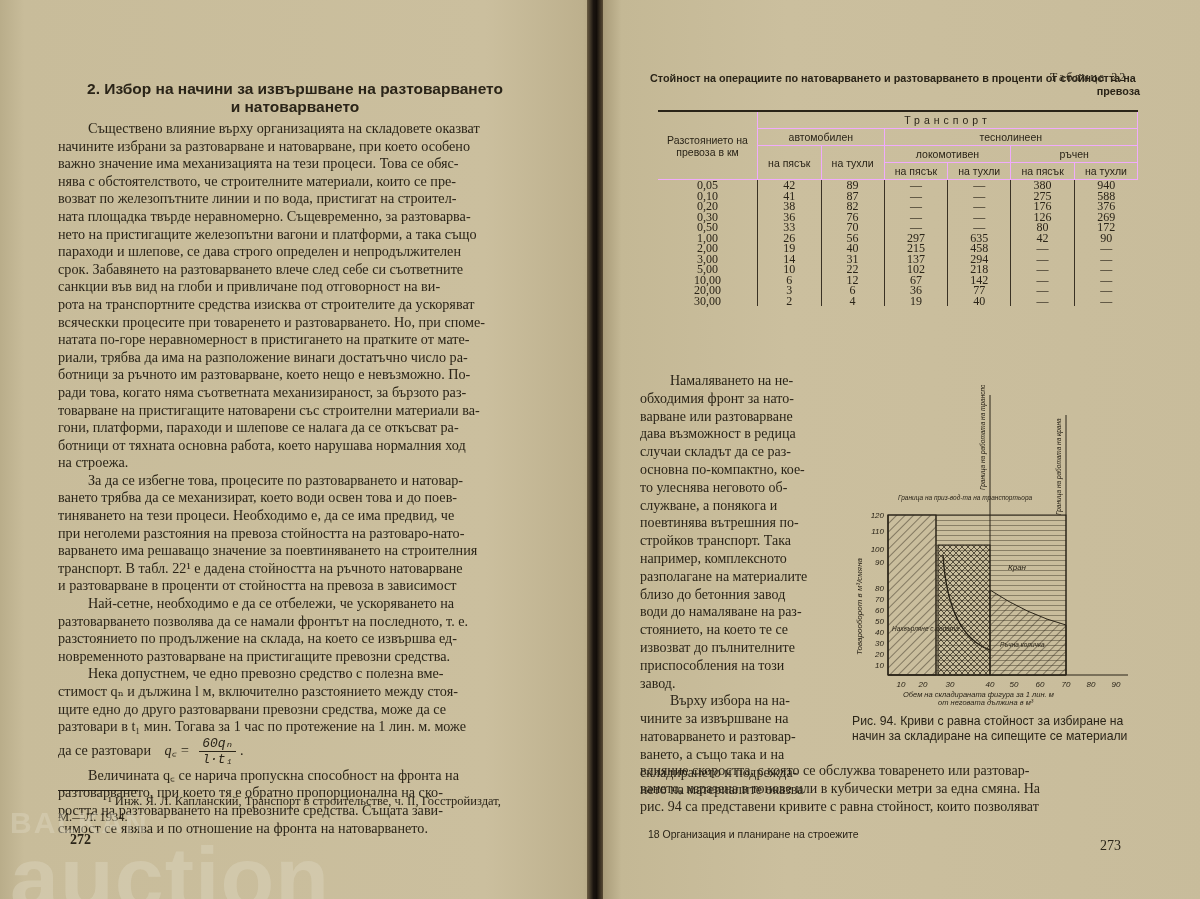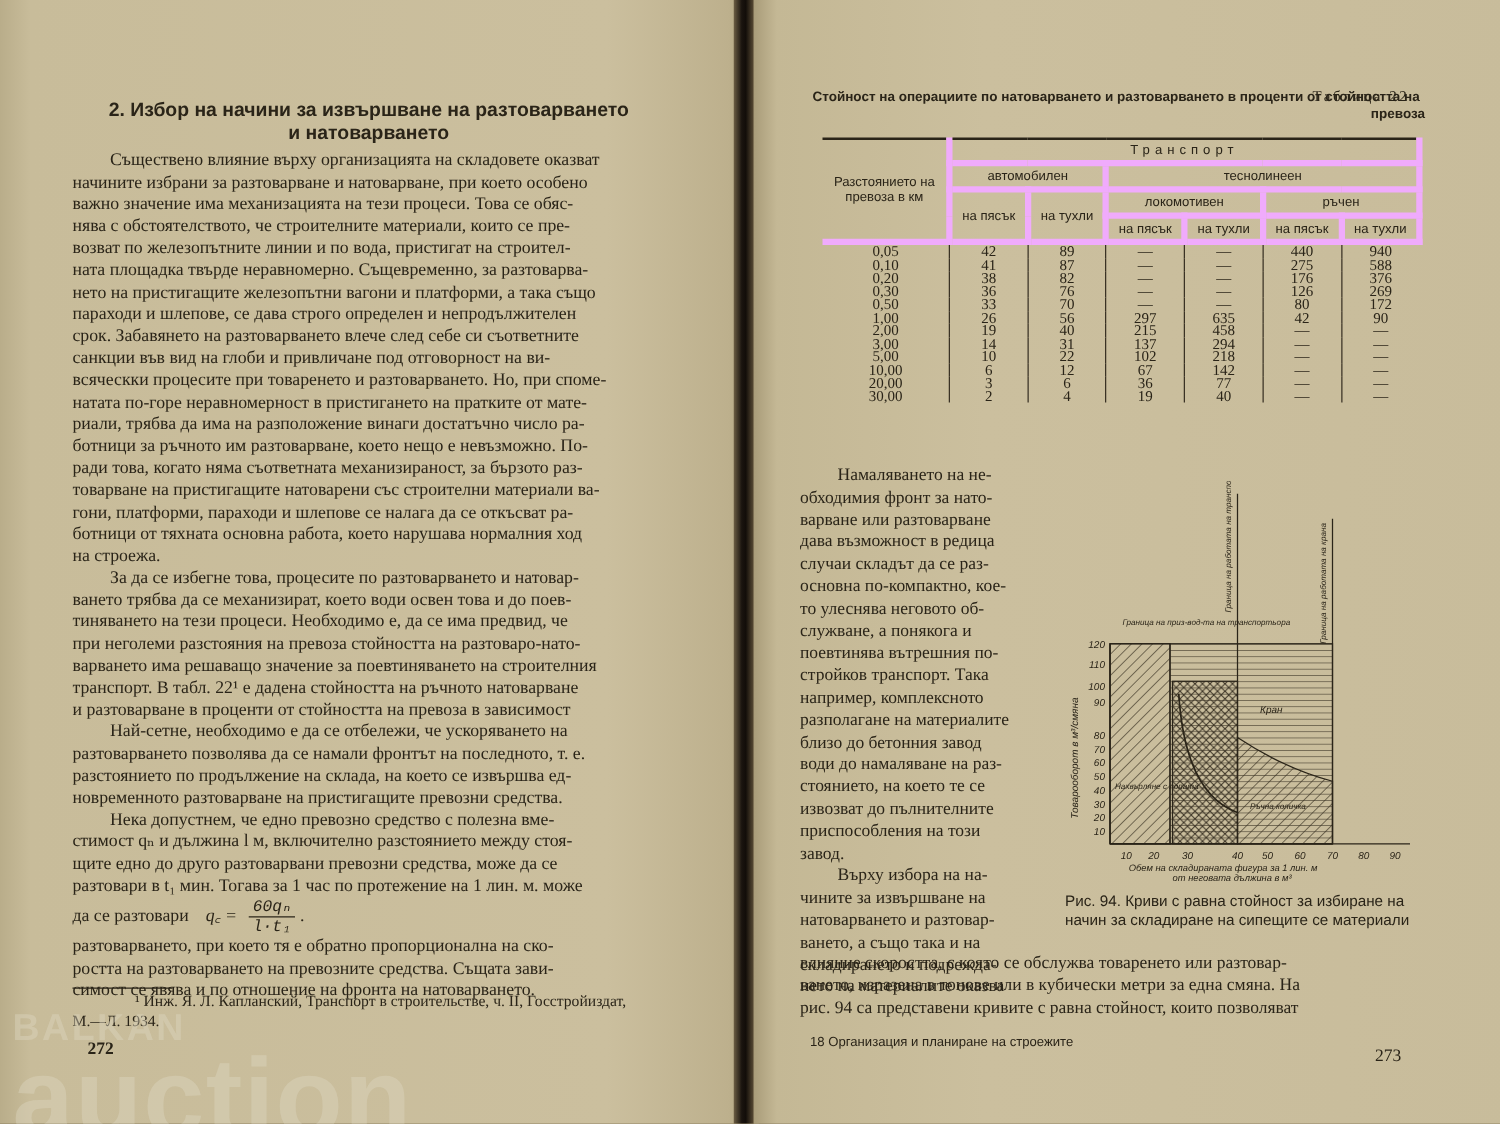--- a/index.html
+++ b/index.html
@@ -22,21 +22,21 @@
   .fn-rule{position:absolute;left:58px;top:790px;width:80px;border-top:1px solid #2a2418;}
   .footnote{position:absolute;left:58px;top:793px;width:480px;font-size:12.5px;line-height:16px;}
   .pageno-left{position:absolute;left:70px;top:832px;font-size:14px;font-weight:bold;}
   .watermark{position:absolute;left:10px;top:808px;font-family:"Liberation Sans",sans-serif;font-weight:bold;color:rgba(220,212,190,0.45);pointer-events:none;}
   .watermark .small{font-size:30px;letter-spacing:2px;display:block;line-height:30px;}
   .watermark .big{font-size:88px;letter-spacing:1px;line-height:80px;display:block;}
   .table-title{position:absolute;left:650px;top:72px;width:490px;font-family:Liberation Sans, sans-serif;font-weight:bold;font-size:10.8px;line-height:13px;}
   .table-title .t2{display:block;text-align:right;}
   .table-no{position:absolute;left:1050px;top:70px;font-size:12px;letter-spacing:2px;}
   .data-table{position:absolute;left:658px;top:110px;width:480px;border-collapse:collapse;font-size:11px;}
-  .data-table th{font-weight:normal;font-family:"Liberation Sans",sans-serif;font-size:10.5px;border:5px solid #f0abfc;padding:2px 2px;text-align:center;}
+  .data-table th{font-weight:normal;font-family:"Liberation Sans",sans-serif;font-size:10.5px;border:1px solid #f0abfc;padding:2px 2px;text-align:center;}
   .data-table thead tr:first-child th{border-top:2px solid #2a2418;}
   .data-table td{padding:0 2px;text-align:center;line-height:10.5px;border-left:1px solid #3a3224;vertical-align:top;font-size:12px;}
   .data-table td:first-child{border-left:none;text-align:center;}
   .data-table th:first-child{border-left:none;}
   .righttext{left:640px;top:372px;width:200px;font-size:14px;line-height:17.8px;}
   .rightwide{left:640px;top:762px;width:490px;font-size:14px;line-height:17.8px;}
   .diagram{position:absolute;left:848px;top:385px;width:290px;height:320px;}
   .caption{position:absolute;left:852px;top:714px;width:290px;font-size:12.2px;line-height:15px;font-family:"Liberation Sans",sans-serif;}
   .running-foot{position:absolute;left:648px;top:828px;font-size:10.5px;font-family:"Liberation Sans",sans-serif;}
   .pageno-right{position:absolute;left:1100px;top:838px;font-size:14px;}
@@ -57,20 +57,21 @@
         <span class="line indent">Съществено влияние върху организацията на складовете оказват</span>
         <span class="line">начините избрани за разтоварване и натоварване, при което особено</span>
         <span class="line">важно значение има механизацията на тези процеси. Това се обяс-</span>
         <span class="line">нява с обстоятелството, че строителните материали, които се пре-</span>
         <span class="line">возват по железопътните линии и по вода, пристигат на строител-</span>
         <span class="line">ната площадка твърде неравномерно. Същевременно, за разтоварва-</span>
         <span class="line">нето на пристигащите железопътни вагони и платформи, а така също</span>
         <span class="line">параходи и шлепове, се дава строго определен и непродължителен</span>
         <span class="line">срок. Забавянето на разтоварването влече след себе си съответните</span>
         <span class="line">санкции във вид на глоби и привличане под отговорност на ви-</span>
+        <span class="line">рота на транспортните средства изисква от строителите да ускоряват</span>
         <span class="line">всяческки процесите при товаренето и разтоварването. Но, при споме-</span>
         <span class="line">натата по-горе неравномерност в пристигането на пратките от мате-</span>
         <span class="line">риали, трябва да има на разположение винаги достатъчно число ра-</span>
         <span class="line">ботници за ръчното им разтоварване, което нещо е невъзможно. По-</span>
         <span class="line">ради това, когато няма съответната механизираност, за бързото раз-</span>
         <span class="line">товарване на пристигащите натоварени със строителни материали ва-</span>
         <span class="line">гони, платформи, параходи и шлепове се налага да се откъсват ра-</span>
         <span class="line">ботници от тяхната основна работа, което нарушава нормалния ход</span>
         <span class="line">на строежа.</span>
       </p>
@@ -98,20 +99,21 @@
       <p class="formula">
         <span>да се разтовари</span>
         <i style="margin-left:10px;">q꜀ =</i>
         <span class="frac">
           <span class="num">60qₙ</span>
           <span class="den">l·t₁</span>
         </span>
         <span>.</span>
       </p>
       <p>
+        <span class="line indent">Величината q꜀ се нарича пропускна способност на фронта на</span>
         <span class="line">разтоварването, при което тя е обратно пропорционална на ско-</span>
         <span class="line">ростта на разтоварването на превозните средства. Същата зави-</span>
         <span class="line">симост се явява и по отношение на фронта на натоварването.</span>
       </p>
     </div>
 
     <div class="fn-rule"></div>
     <div class="footnote">
       <span class="line" style="padding-left:50px">¹ Инж. Я. Л. Капланский, Транспорт в строительстве, ч. II, Госстройиздат,</span>
       <span class="line">М.—Л. 1934.</span>
@@ -157,21 +159,21 @@
         <th>на тухли</th>
       </tr>
     </thead>
     <tbody id="table-body">
         <tr>
           <td>0,05</td>
           <td>42</td>
           <td>89</td>
           <td>—</td>
           <td>—</td>
-          <td>440</td>
+          <td>380</td>
           <td>940</td>
         </tr>
         <tr>
           <td>0,10</td>
           <td>41</td>
           <td>87</td>
           <td>—</td>
           <td>—</td>
           <td>275</td>
           <td>588</td>

